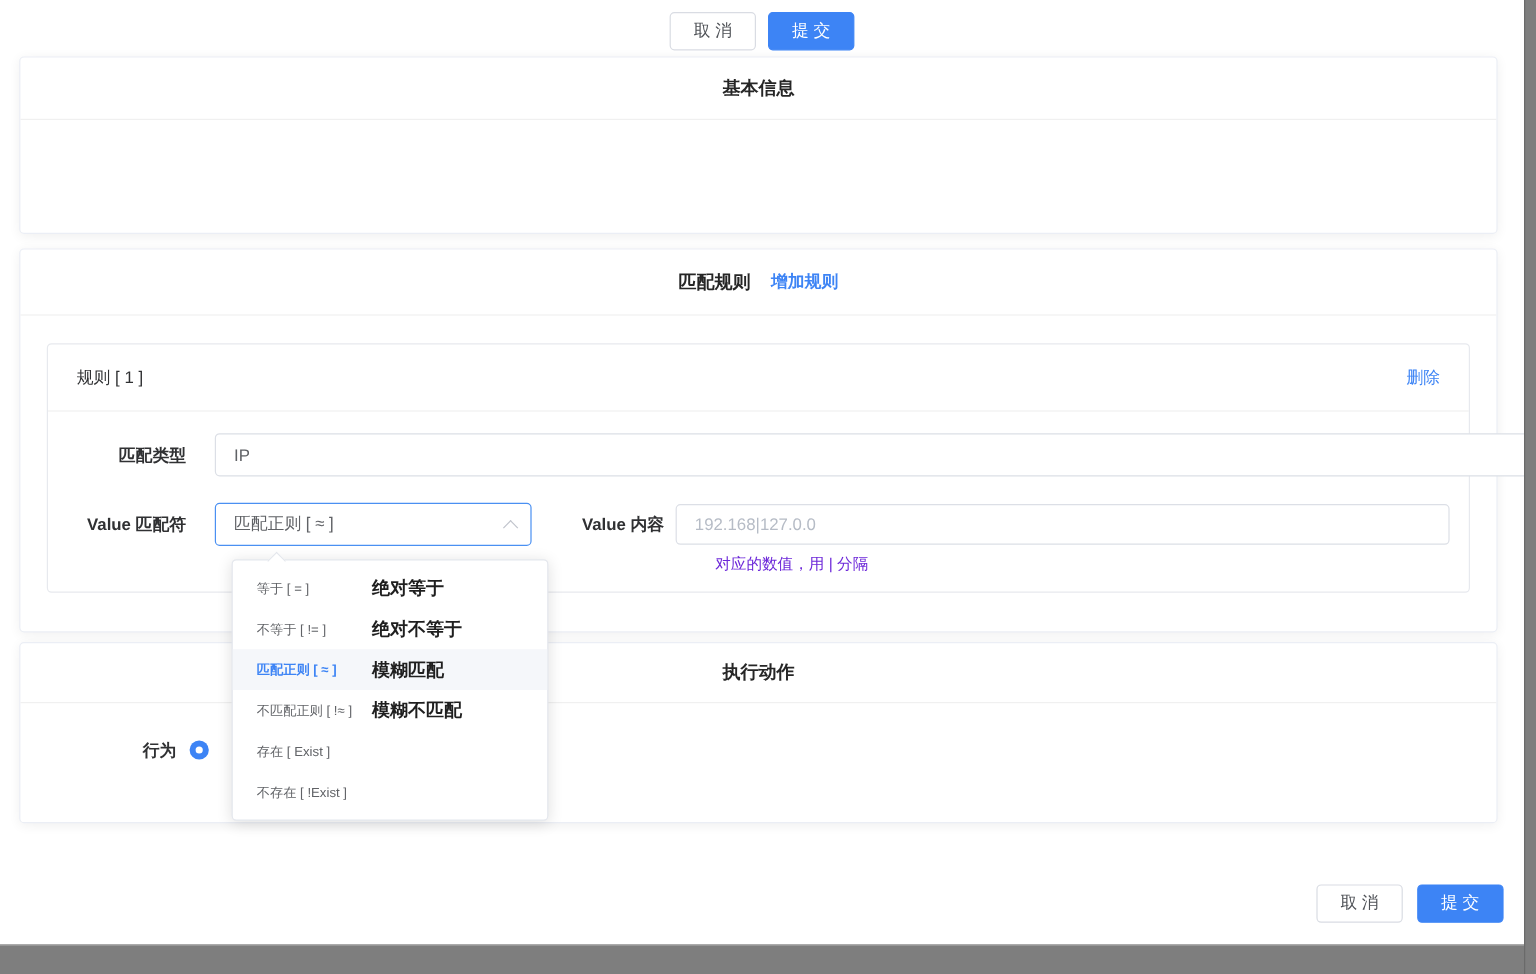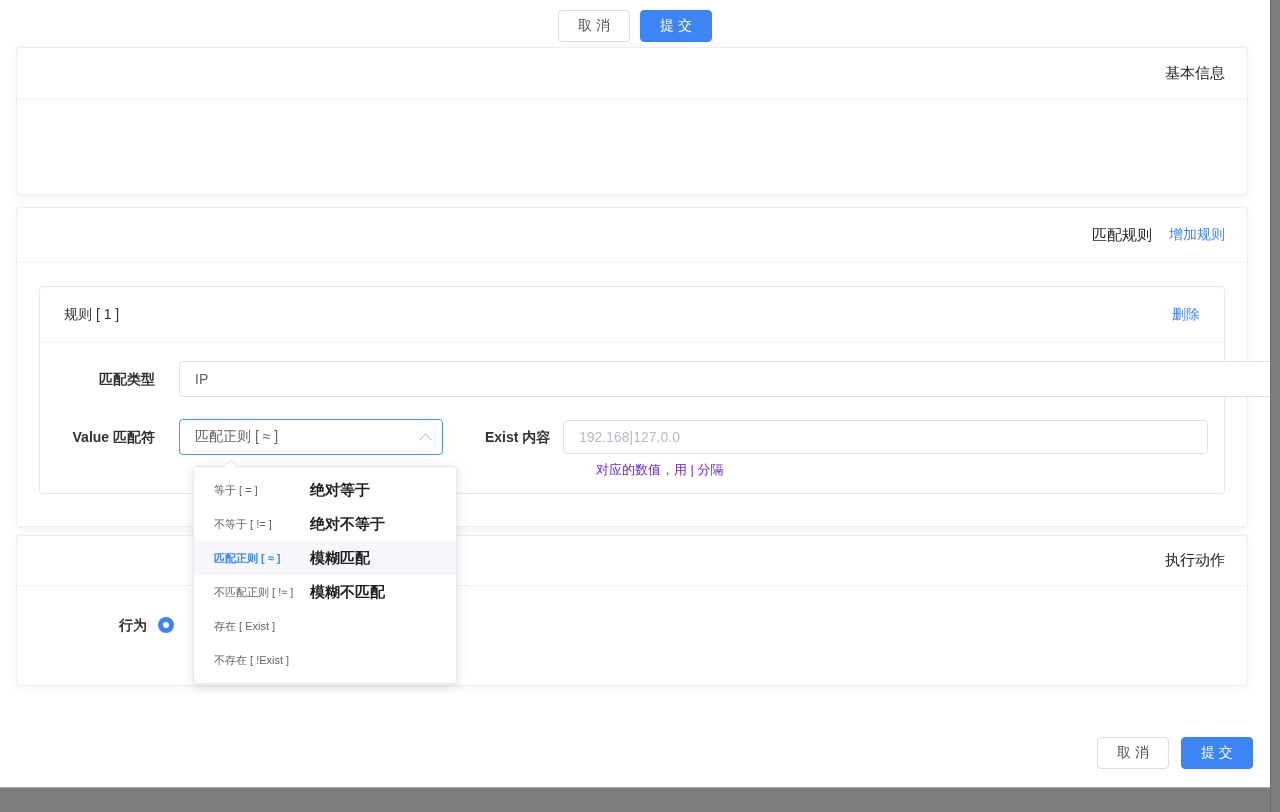--- a/index.html
+++ b/index.html
@@ -22,22 +22,22 @@
   .btn-default { background:#fff; border:1px solid #d9dce3; color:#4e5156; }
   .btn-primary { background:#3d84f5; border:1px solid #3d84f5; color:#fff; }
 
   .top-actions { position:absolute; top:10px; left:0; width:1270px;
     display:flex; justify-content:center; gap:10px; z-index:5; }
 
   
   .card { position:absolute; left:16px; width:1232px; background:#fff;
     border:1px solid #ebeef5; border-radius:4px;
     box-shadow:0 2px 10px rgba(0,0,0,0.06); }
-  .card-header { height:52px; display:flex; align-items:center; justify-content:flex-end;
-    padding:0 22px; border-bottom:1px solid #f0f0f0; font-size:15px; color:#262626; }
+  .card-header { height:52px; display:flex; align-items:center; justify-content:center;
+    padding:0 22px; border-bottom:1px solid #f0f0f0; font-size:15px; color:#262626;font-weight:bold; }
   .link { color:#3d84f5; font-size:14px; cursor:pointer; text-decoration:none; }
 
   .asterisk { color:#f56c6c; margin-right:4px; }
   .f-label { position:absolute; line-height:34px; font-size:14px; color:#4e5156; white-space:nowrap; }
 
   .text-input { position:absolute; height:34px; border:1px solid #dcdfe6; border-radius:4px;
     padding:0 15px; font-size:14px; color:#606266; background:#fff; outline:none;
     font-family:"Liberation Sans","DejaVu Sans",sans-serif; }
   .text-input::placeholder { color:#b6bcc6; }
 
@@ -138,21 +138,21 @@
         </div>
       </div>
 
       <div class="rule-row row-matcher">
         <span class="r-label">Value 匹配符</span>
         <div class="select-box sel-focused" style="left:139px; width:264px; height:36px;">
           <span>匹配正则 [ ≈ ]</span>
           <span class="chev chev-up"></span>
         </div>
 
-        <span class="r-label" style="left:445px; width:auto;">Exist 内容</span>
+        <span class="r-label" style="left:445px; width:auto;">Value 内容</span>
         <input class="text-input" style="left: 523px; width: 645px; top: 1px;" placeholder="192.168|127.0.0">
       </div>
 
       <div class="hint">对应的数值，用 | 分隔</div>
     </div>
   </div>
 
   <div class="card" id="card-action">
     <div class="card-header">
       <span>执行动作</span>

